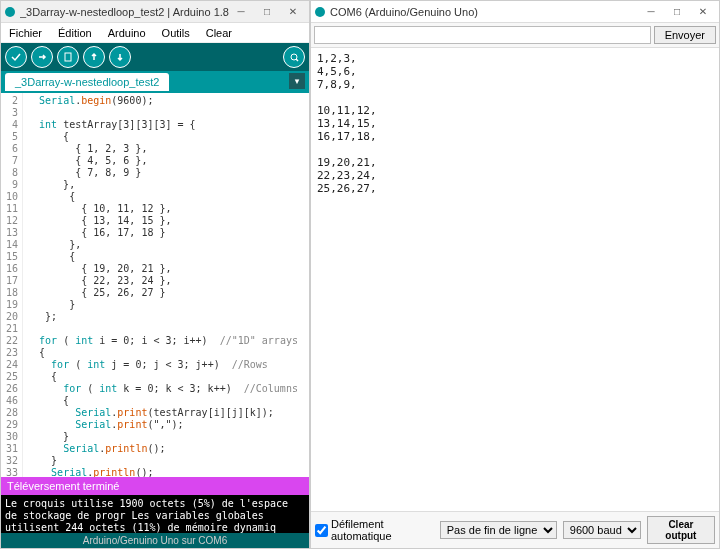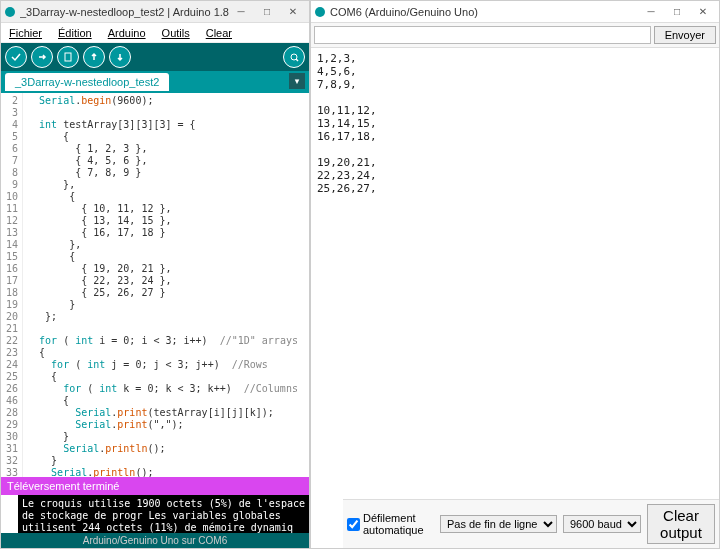--- a/index.html
+++ b/index.html
@@ -5,46 +5,46 @@
 * { box-sizing: border-box; margin: 0; padding: 0; }
 body { font-family: "Segoe UI", Tahoma, sans-serif; font-size: 11px; width: 720px; height: 549px; display: flex; overflow: hidden; background: #f0f0f0; }
 .ide { width: 310px; display: flex; flex-direction: column; border: 1px solid #ccc; background: #fff; }
 .monitor { flex: 1; display: flex; flex-direction: column; border: 1px solid #ccc; background: #fff; }
 .titlebar { background: #f0f0f0; height: 22px; display: flex; align-items: center; padding: 0 4px; font-size: 11px; color: #333; border-bottom: 1px solid #ddd; }
 .title-icon { width: 10px; height: 10px; background: #00979D; border-radius: 50%; margin-right: 5px; }
 .title-text { flex: 1; overflow: hidden; white-space: nowrap; }
 .winbtns { display: flex; gap: 2px; }
 .winbtn { width: 24px; height: 18px; display: flex; align-items: center; justify-content: center; font-size: 10px; color: #555; }
 .menubar { background: #fff; height: 20px; display: flex; align-items: center; padding: 0 4px; font-size: 11px; gap: 8px; border-bottom: 1px solid #eee; }
-.menuitem { padding: 2px 4px; text-decoration: underline; }
+.menuitem { padding: 2px 4px; }
 .toolbar { background: #006468; height: 28px; display: flex; align-items: center; padding: 0 4px; gap: 4px; }
 .tbtn { width: 22px; height: 22px; border-radius: 11px; background: #00979D; color: #fff; display: flex; align-items: center; justify-content: center; font-size: 12px; font-weight: bold; border: 1px solid #fff; }
 .tbtn svg { width: 10px; height: 10px; fill: #fff; }
 .tbspacer { flex: 1; }
 .tabbar { background: #00979D; height: 22px; display: flex; align-items: center; padding: 0 4px 0 4px; }
 .tab { background: #fff; padding: 3px 10px; font-size: 11px; color: #00979D; border-radius: 3px 3px 0 0; }
 .tabdrop { margin-left: auto; width: 16px; height: 16px; background: #1b5c5f; color: #fff; display: flex; align-items: center; justify-content: center; font-size: 9px; margin-bottom: 2px; }
 .editor { flex: 1; overflow: hidden; background: #fff; display: flex; font-family: Consolas, monospace; font-size: 10px; line-height: 12px; }
 .gutter { background: #fff; color: #888; text-align: right; padding: 2px 4px 2px 2px; width: 22px; border-right: 1px solid #eee; }
 .gutter div { height: 12px; }
 .code { padding: 2px 4px; white-space: pre; color: #333; }
 .code .kw { color: #00979D; }
 .code .fn { color: #D35400; }
 .code .cm { color: #888; }
 .status { background: #d946ef; color: #fff; padding: 3px 6px; font-size: 11px; }
-.console { background: #000; color: #fff; font-family: Consolas, monospace; font-size: 10px; padding: 3px 4px; height: 38px; overflow: hidden; line-height: 12px; margin-left: 17px; }
+.console { background: #000; color: #fff; font-family: Consolas, monospace; font-size: 10px; padding: 3px 4px; height: 38px; overflow: hidden; line-height: 12px; }
 .footer { background: #006468; color: #ccc; font-size: 10px; padding: 2px 6px; text-align: center; }
 .mon-input { display: flex; padding: 3px; gap: 3px; border-bottom: 1px solid #ddd; background: #f7f7f7; align-items: flex-end; }
 .mon-input input { flex: 1; border: 1px solid #bbb; padding: 2px 4px; font-size: 11px; background: #fff; }
 .mon-input button { padding: 2px 10px; font-size: 11px; border: 1px solid #aaa; background: #eee; }
 .mon-output { flex: 1; padding: 4px 6px; font-family: Consolas, monospace; font-size: 11px; line-height: 13px; color: #222; white-space: pre; background: #fff; overflow: auto; }
-.mon-footer { border-top: 1px solid #ddd; padding: 4px; display: flex; align-items: center; gap: 6px; background: #f7f7f7; font-size: 11px; margin-left: 32px; }
+.mon-footer { border-top: 1px solid #ddd; padding: 4px; display: flex; align-items: center; gap: 6px; background: #f7f7f7; font-size: 11px; }
 .mon-footer label { display: flex; align-items: center; gap: 3px; }
 .mon-footer select { font-size: 11px; padding: 1px 2px; border: 1px solid #aaa; }
-.mon-footer button { font-size: 15px; padding: 2px 8px; border: 1px solid #aaa; background: #eee; }
+.mon-footer button { font-size: 10px; padding: 2px 8px; border: 1px solid #aaa; background: #eee; font-weight: bold; }
 .mon-spacer { flex: 1; }
 </style>
 </head>
 <body>
 
 <div class="ide">
   <div class="titlebar">
     <div class="title-icon"></div>
     <div class="title-text">_3Darray-w-nestedloop_test2 | Arduino 1.8.3</div>
     <div class="winbtns">

